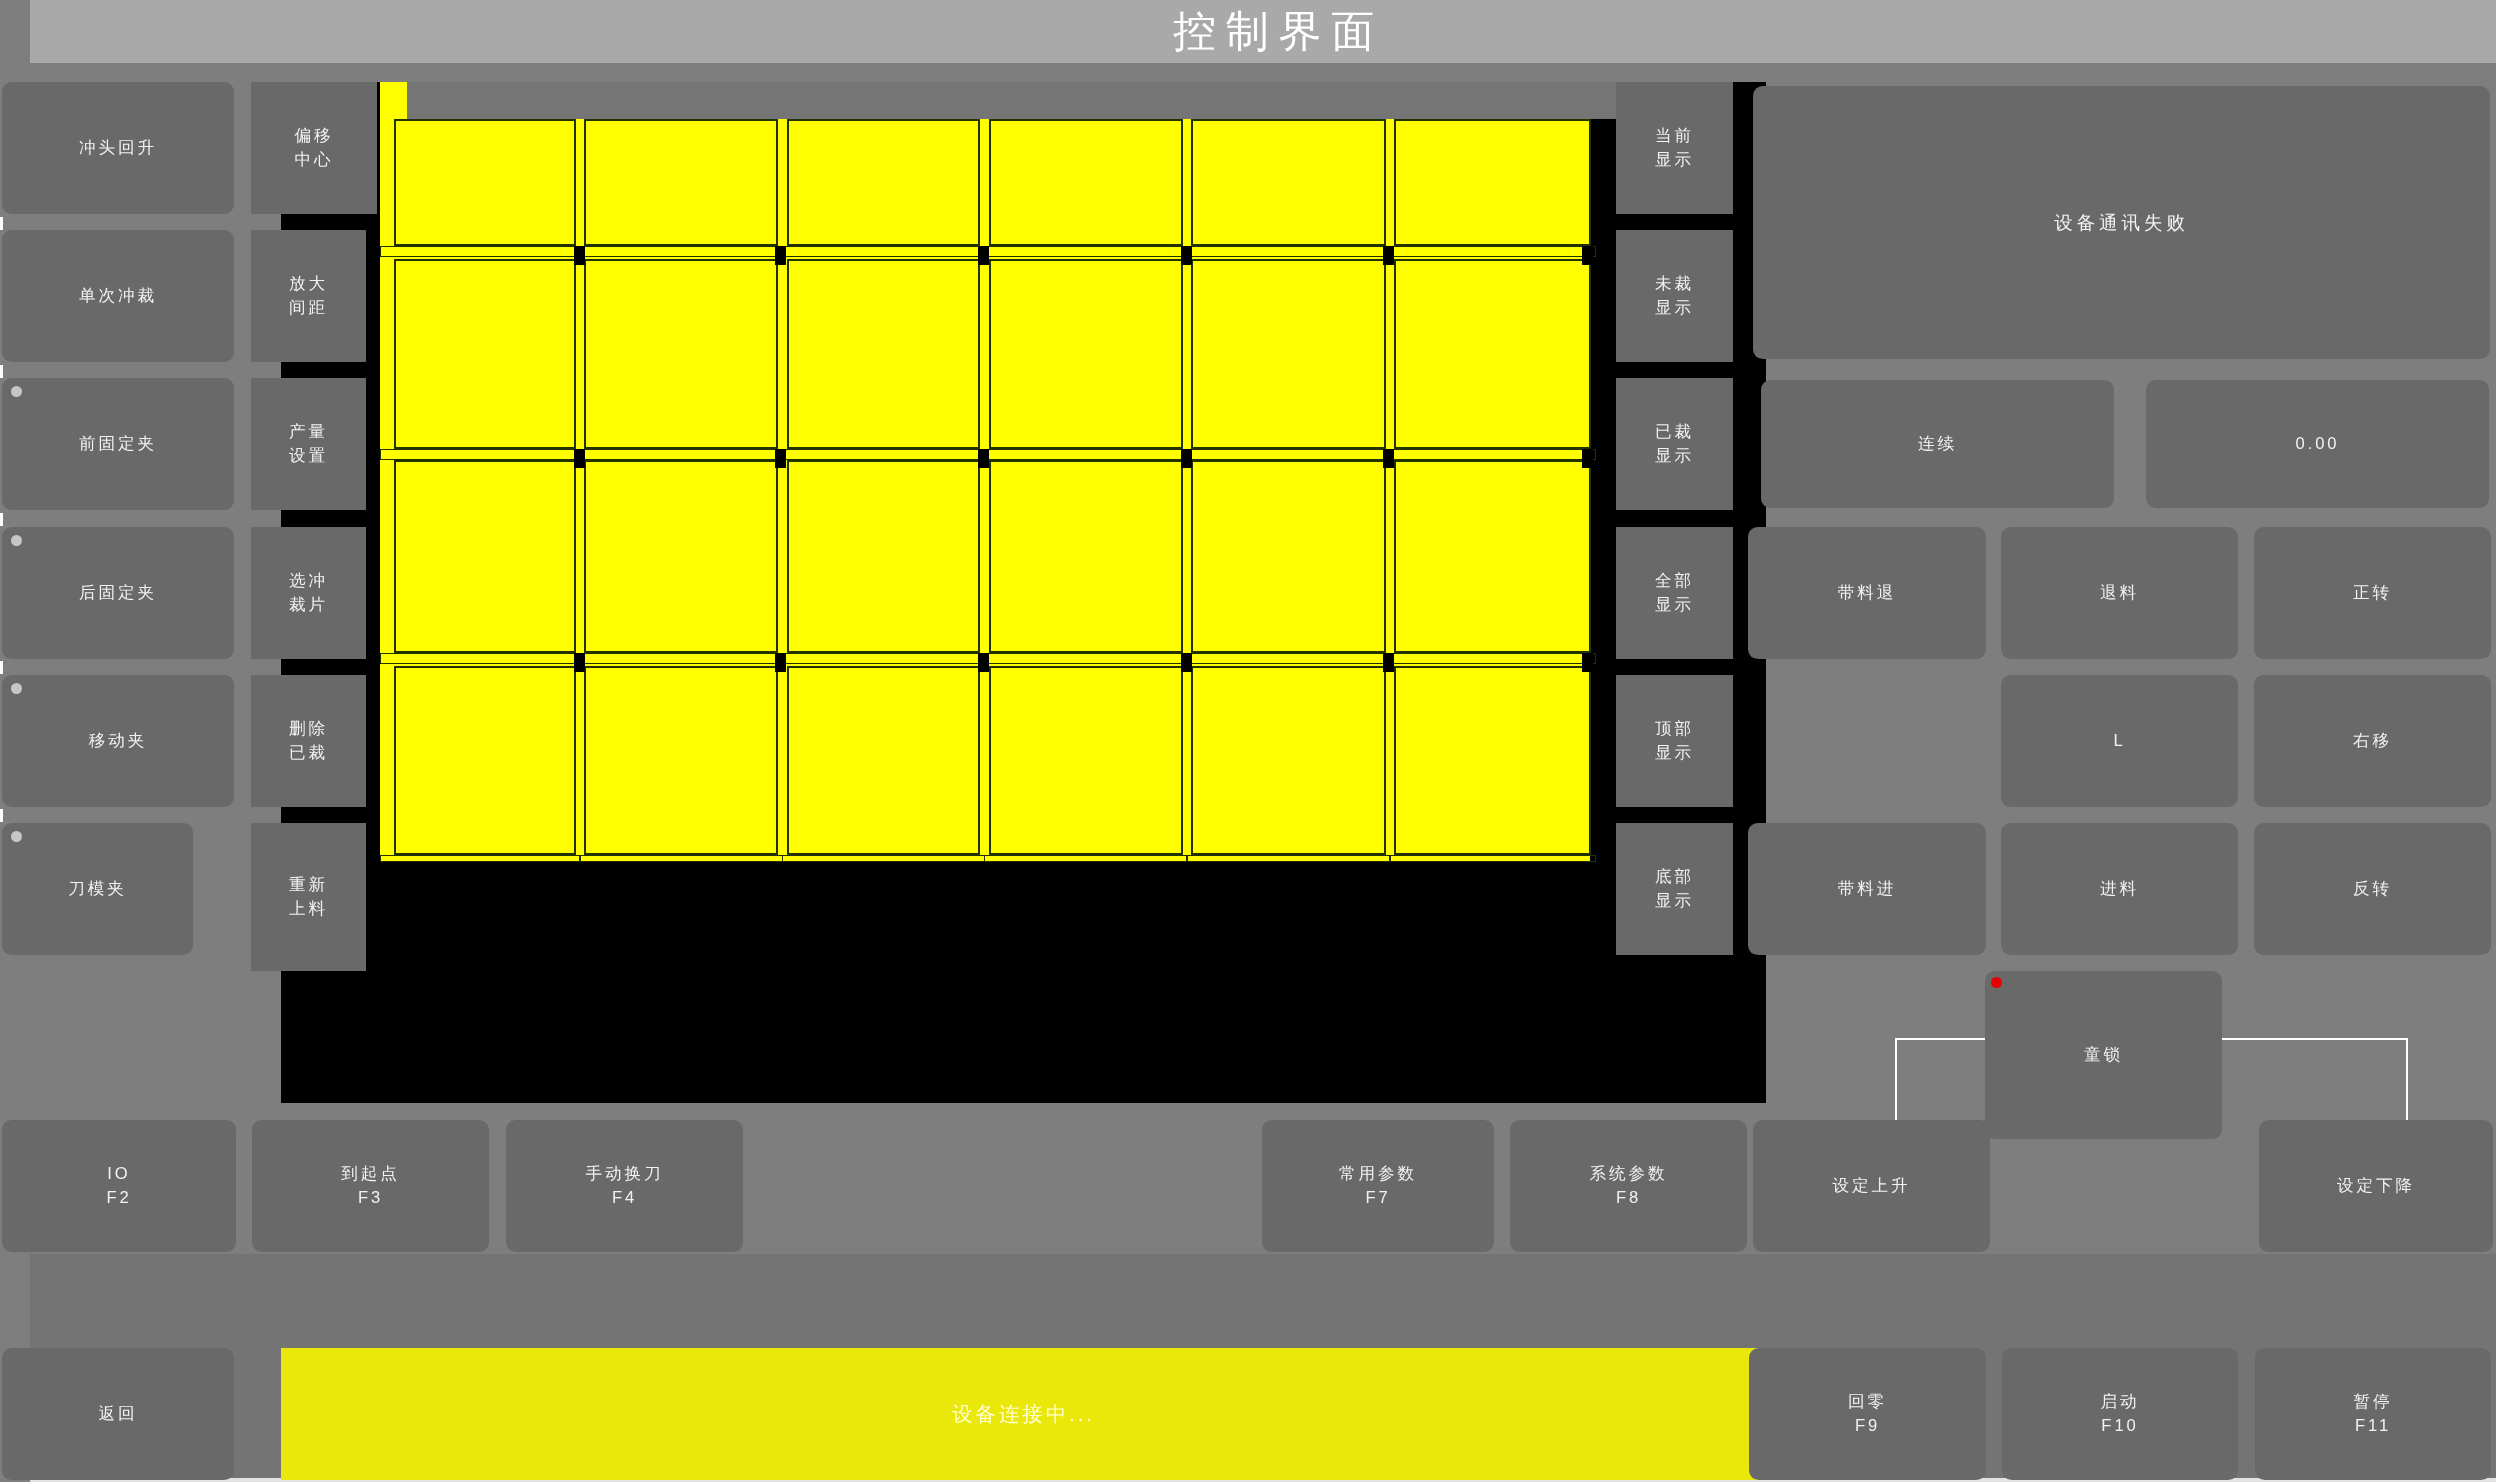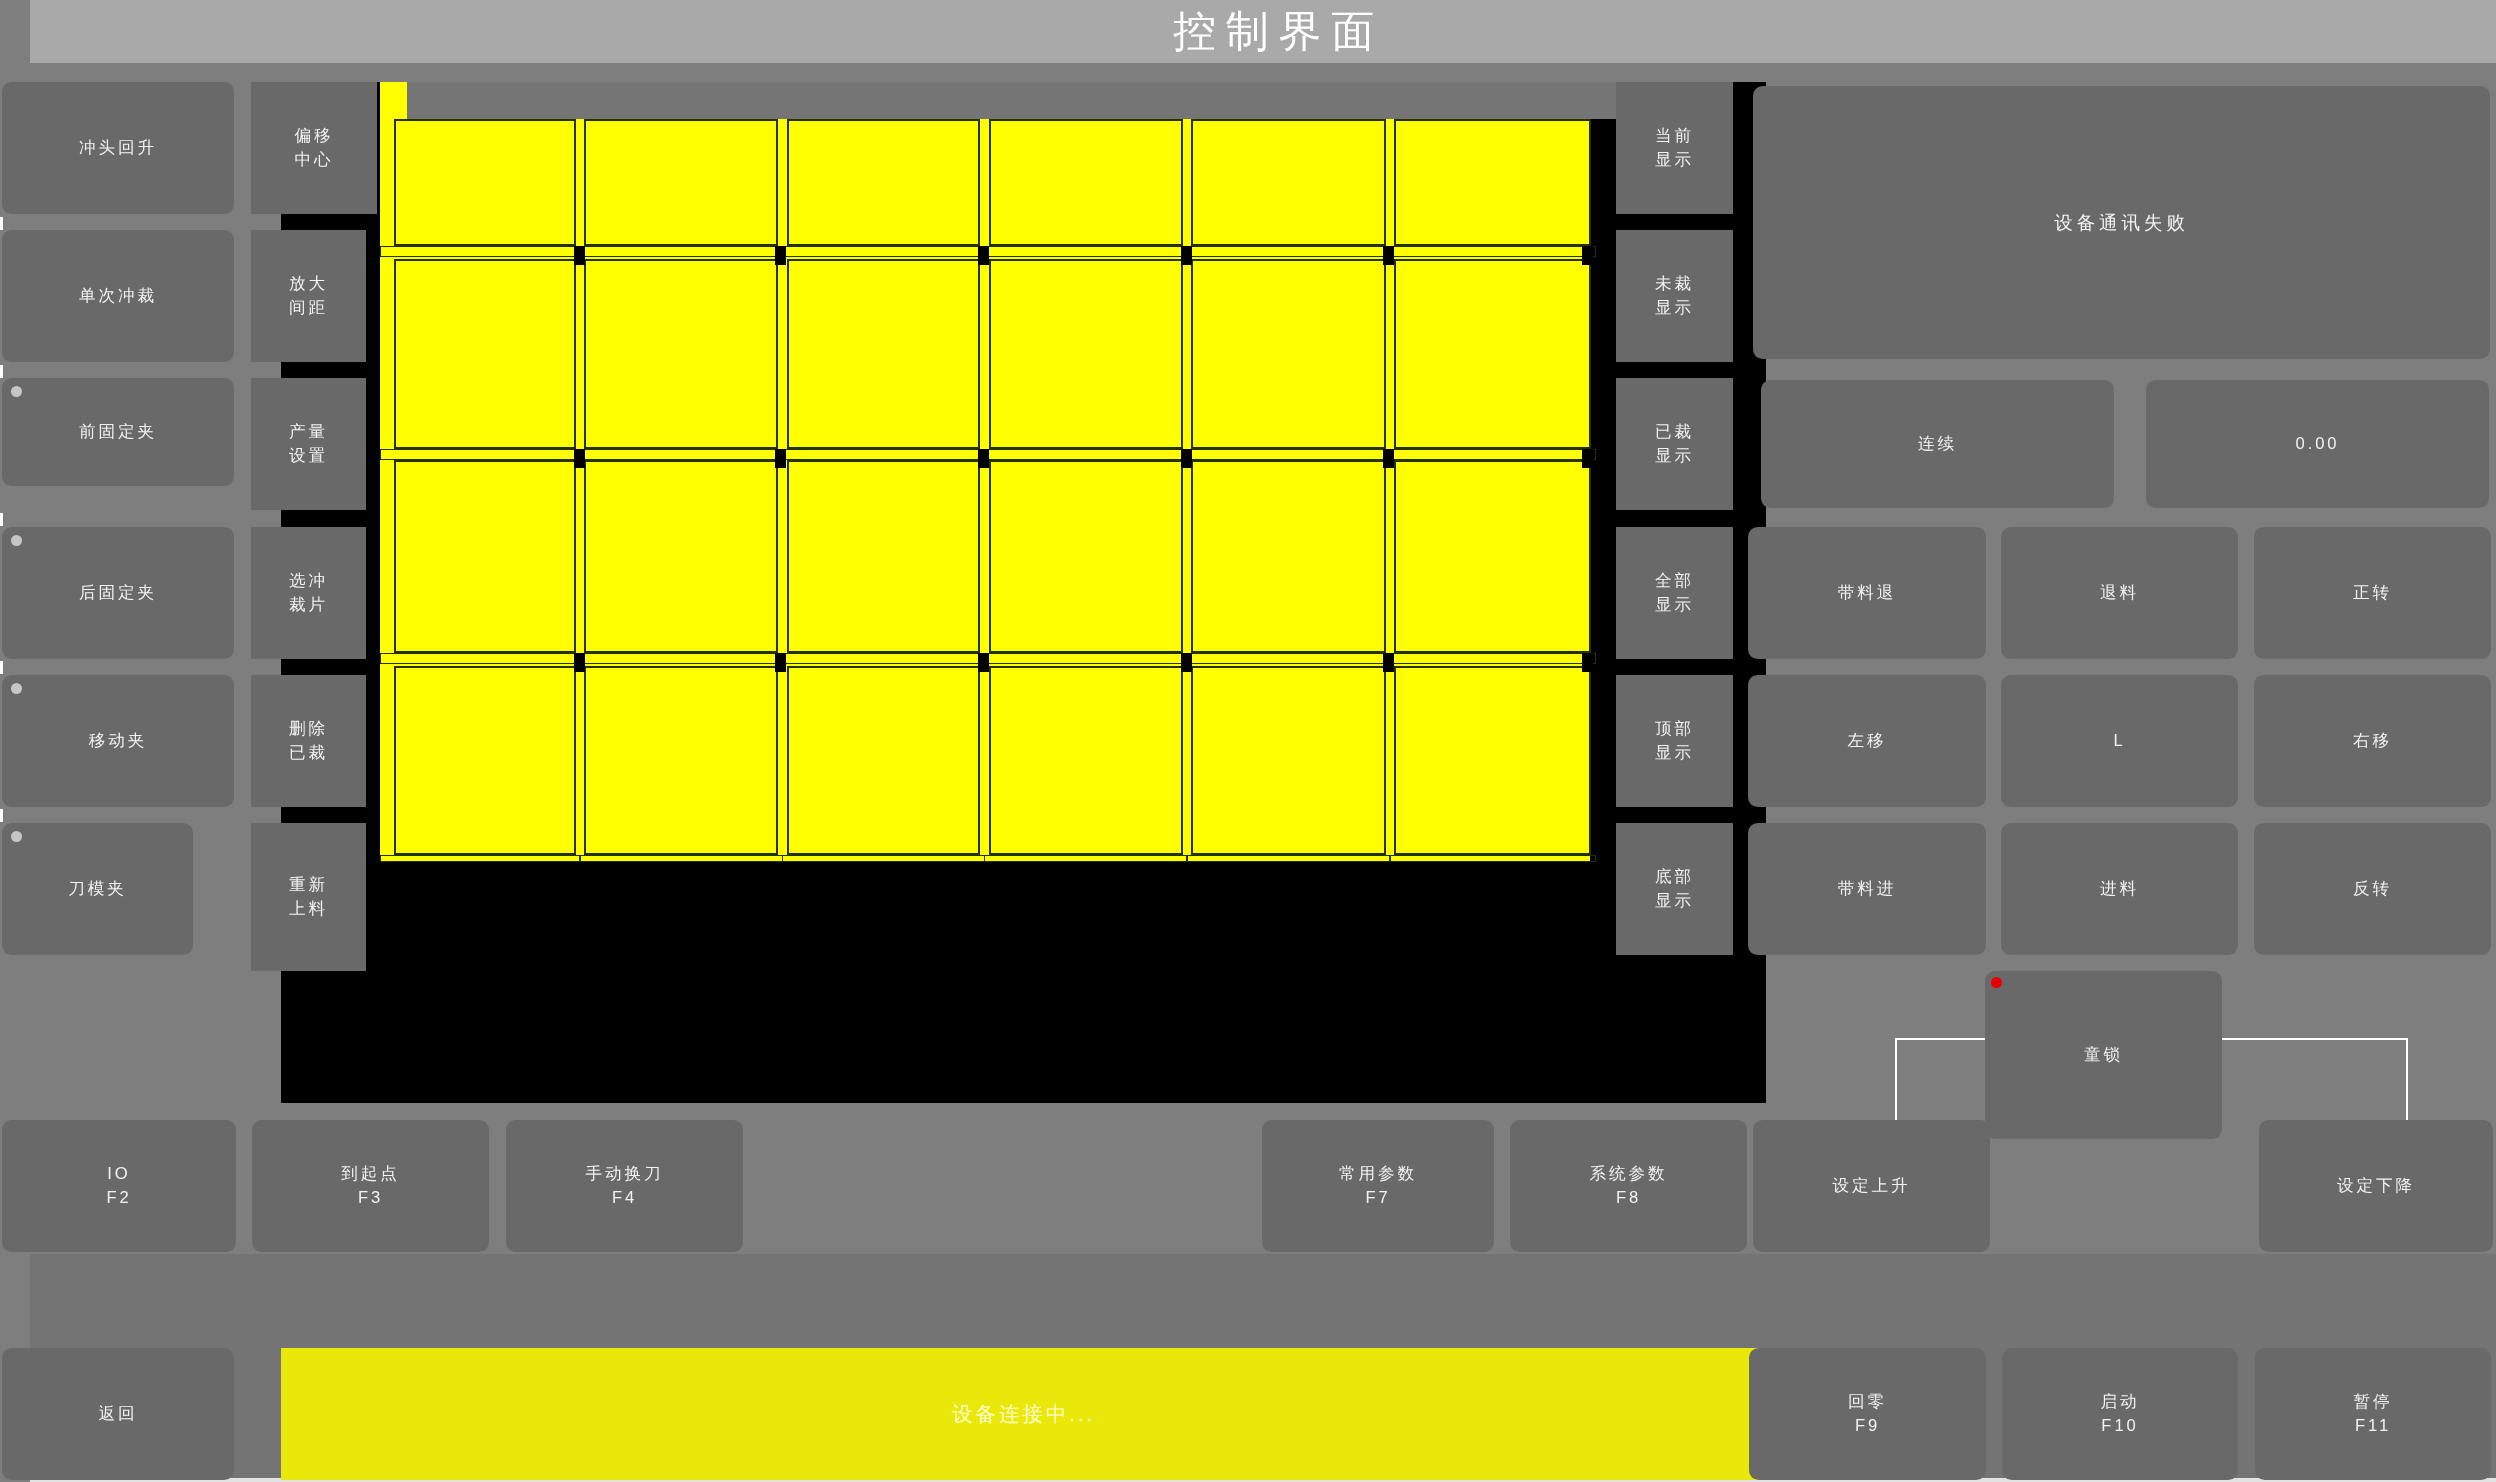--- a/index.html
+++ b/index.html
@@ -117,21 +117,21 @@
       <div style="position: absolute; left: 905px; top: 773px; width: 205px; height: 6.8px; box-sizing: border-box; border: 1px solid rgb(34, 51, 0);"></div>
       <div style="position: absolute; left: 1108px; top: 773px; width: 207px; height: 6.8px; box-sizing: border-box; border: 1px solid rgb(34, 51, 0);"></div>
     </div>
 
   <div class="btn" style="left:2px;top:82px;width:232px;height:132px">
     <span>冲头回升</span>
   </div>
   <div class="btn" style="left:2px;top:230px;width:232px;height:132px">
     <span>单次冲裁</span>
   </div>
-  <div class="btn" style="left:2px;top:378px;width:232px;height:108px">
+  <div class="btn" style="left:2px;top:378px;width:232px;height:132px">
     <span class="dot"></span>
     <span>前固定夹</span>
   </div>
   <div class="btn" style="left:2px;top:527px;width:232px;height:132px">
     <span class="dot"></span>
     <span>后固定夹</span>
   </div>
   <div class="btn" style="left:2px;top:675px;width:232px;height:132px">
     <span class="dot"></span>
     <span>移动夹</span>
@@ -209,23 +209,20 @@
 
   <div class="btn" style="left:1748px;top:527px;width:238px;height:132px">
     <span>带料退</span>
   </div>
   <div class="btn" style="left:2001px;top:527px;width:237px;height:132px">
     <span>退料</span>
   </div>
   <div class="btn" style="left:2254px;top:527px;width:237px;height:132px">
     <span>正转</span>
   </div>
-  <div class="btn" style="left:1748px;top:675px;width:238px;height:132px">
-    <span>左移</span>
-  </div>
   <div class="btn" style="left:2001px;top:675px;width:237px;height:132px">
     <span>L</span>
   </div>
   <div class="btn" style="left:2254px;top:675px;width:237px;height:132px">
     <span>右移</span>
   </div>
   <div class="btn" style="left:1748px;top:823px;width:238px;height:132px">
     <span>带料进</span>
   </div>
   <div class="btn" style="left:2001px;top:823px;width:237px;height:132px">

